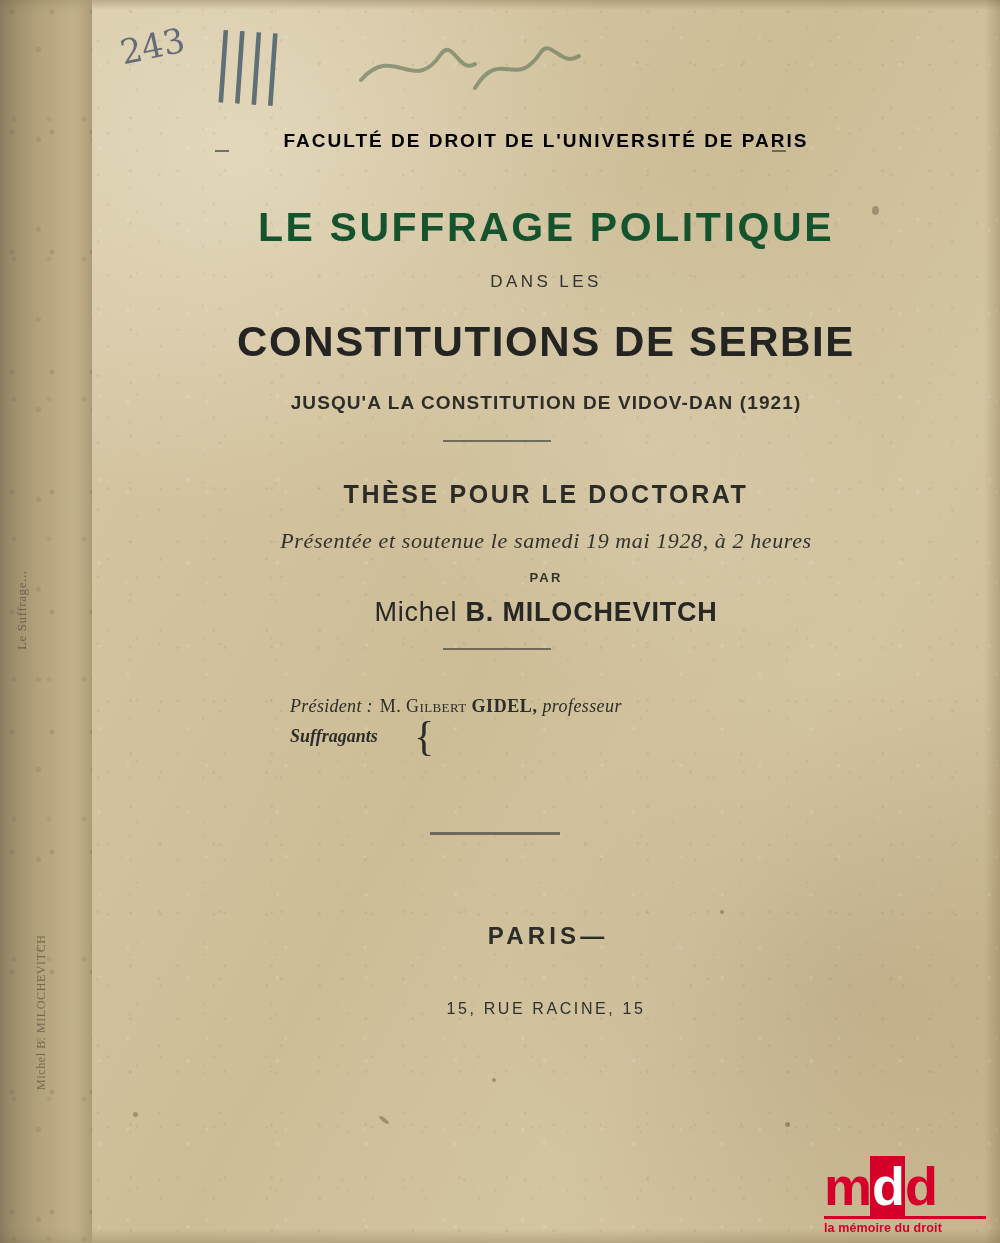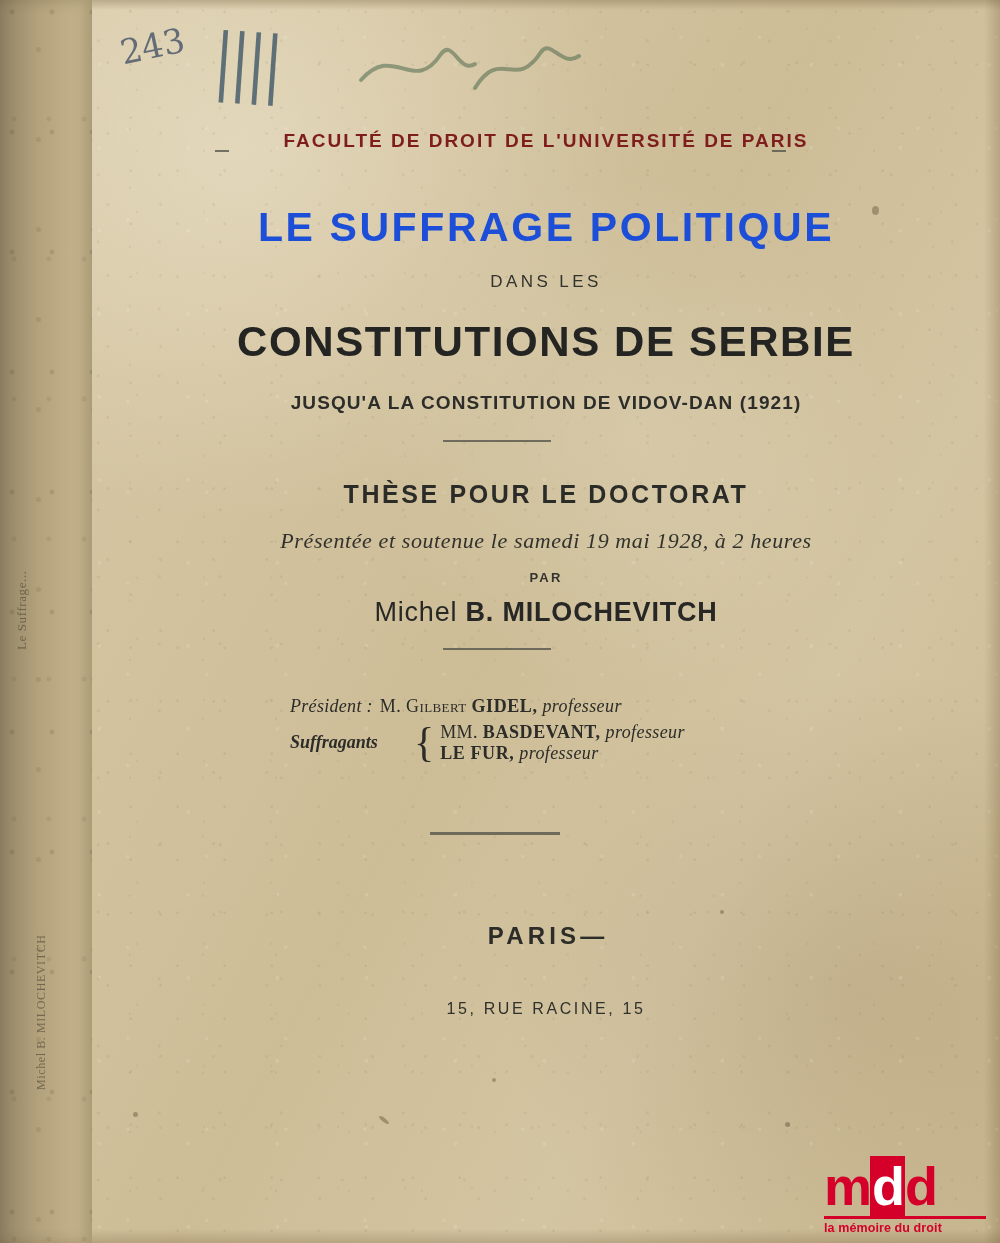--- a/index.html
+++ b/index.html
@@ -145,29 +145,29 @@
     width: 908px;
     text-align: center;
     color: #2a2a28;
   }
   .faculty {
     top: 130px;
     font-size: 19px;
     letter-spacing: 2.0px;
     font-weight: bold;
     font-family: "Liberation Sans", sans-serif;
-    color: #7f1d1d;
+    color: #000000;
   }
   .t1 {
     top: 204px;
     font-size: 41px;
     font-weight: bold;
     letter-spacing: 2.6px;
     font-family: "Liberation Sans", sans-serif;
-    color: #1d4ed8;
+    color: #14532d;
   }
   .dans {
     top: 272px;
     font-size: 17px;
     letter-spacing: 3.4px;
     font-family: "Liberation Sans", sans-serif;
     color: #32322e;
   }
   .t2 {
     top: 318px;
@@ -405,31 +405,20 @@
       <span class="jury-val" style="margin-left:7px;">
         <span>M.</span>
         <span class="sc">Gilbert</span>
         <span class="bold">GIDEL,</span>
         <span class="it">professeur</span>
       </span>
     </div>
     <div class="suffr">
       <span class="lbl">Suffragants</span>
       <span class="brace">{</span>
-      <span class="suffr-lines">
-        <span class="jury-val">
-          <span>MM.</span>
-          <span class="bold">BASDEVANT,</span>
-          <span class="it">professeur</span>
-        </span>
-        <span class="jury-val">
-          <span class="bold">LE FUR,</span>
-          <span class="it">professeur</span>
-        </span>
-      </span>
     </div>
   </div>
 
   <div class="rule r3"></div>
 
   <div class="block paris">
     <span>PARIS</span><span style="letter-spacing:0;">—</span>
   </div>
   <div class="block address">15, RUE RACINE, 15</div>
 

